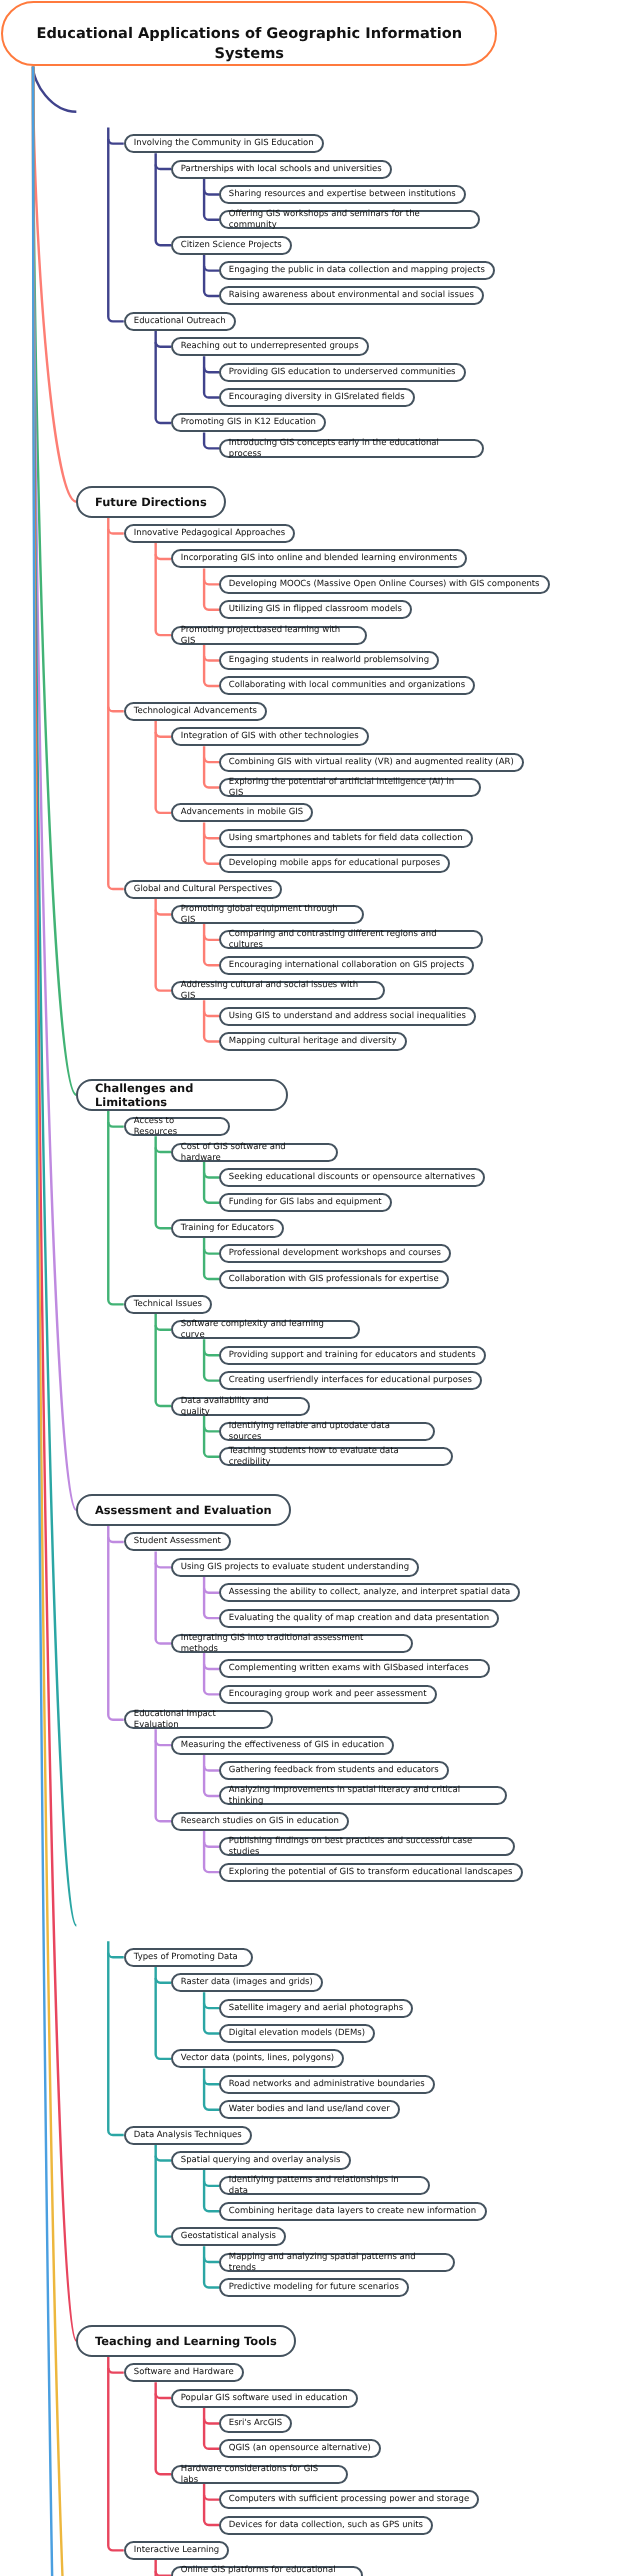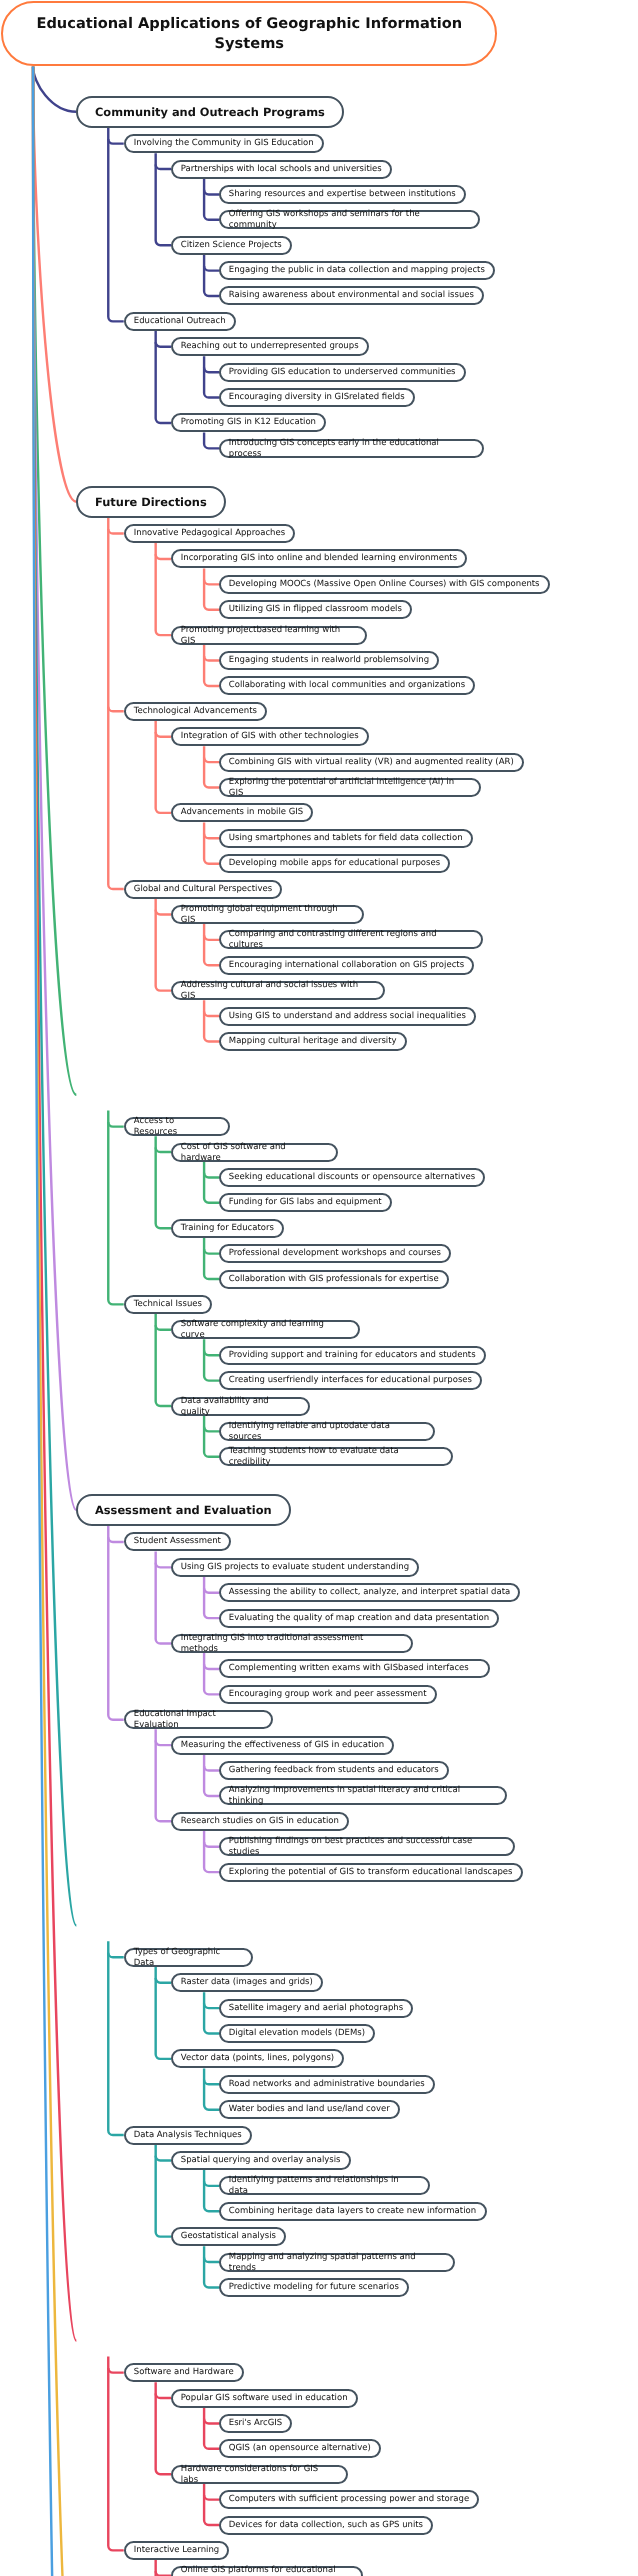--- a/index.html
+++ b/index.html
@@ -3,21 +3,21 @@
 <meta charset="utf-8">
 <title>Mindmap</title>
 <style>
 *{box-sizing:border-box;margin:0;padding:0;}
 html{background:#ffffff;height:3425px;overflow:hidden;}
 body{background:#ffffff;font-family:"DejaVu Sans",sans-serif;width:639px;height:3425px;position:relative;overflow:hidden;-webkit-font-smoothing:antialiased;text-rendering:geometricPrecision;}
 #mindmap{position:relative;width:639px;height:3425px;overflow:hidden;}
 #links{position:absolute;left:0;top:0;width:639px;height:3425px;}
 .node{position:absolute;border:1.5px solid #44525e;border-radius:515px;background:#fff;display:flex;align-items:center;z-index:2;}
 .node .lbl{color:#121212;display:block;width:100%;}
-.node.d0{border-color:#ff7a3d;}
+.node.d0{border-color:#ff7a3d;align-items:flex-end;}
 </style>
 </head>
 <body>
 
 <div id="mindmap">
 <svg id="links" xmlns="http://www.w3.org/2000/svg" viewBox="0 0 1240 6648" width="639" height="3425">
       <path d="M 64 129 C 64 160.644 99.28 216.9 148 216.9" fill="none" stroke="#40438c" stroke-width="4.7" stroke-linecap="butt"></path>
       <path d="M 210 247.55 L 210 614.8299999999998 A 9 9 0 0 0 219 623.8299999999998 L 240 623.8299999999998" fill="none" stroke="#40438c" stroke-width="4.7" stroke-linecap="butt"></path>
       <path d="M 210 269.8 A 9 9 0 0 0 219 278.8 L 240 278.8" fill="none" stroke="#40438c" stroke-width="4.7" stroke-linecap="butt"></path>
       <path d="M 302 297.25 L 302 466.95999999999987 A 9 9 0 0 0 311 475.95999999999987 L 332 475.95999999999987" fill="none" stroke="#40438c" stroke-width="4.7" stroke-linecap="butt"></path>
@@ -135,23 +135,20 @@
       <path d="M 210 6334.2800000000025 L 210 6525.400000000002 A 9 9 0 0 0 219 6534.400000000002 L 240 6534.400000000002" fill="none" stroke="#4a9fe0" stroke-width="4.7" stroke-linecap="butt"></path>
       <path d="M 210 6356.5300000000025 A 9 9 0 0 0 219 6365.5300000000025 L 240 6365.5300000000025" fill="none" stroke="#4a9fe0" stroke-width="4.7" stroke-linecap="butt"></path>
       <path d="M 302 6383.980000000002 L 302 6476.110000000002 A 9 9 0 0 0 311 6485.110000000002 L 332 6485.110000000002" fill="none" stroke="#4a9fe0" stroke-width="4.7" stroke-linecap="butt"></path>
       <path d="M 302 6416.320000000002 A 9 9 0 0 0 311 6425.320000000002 L 332 6425.320000000002" fill="none" stroke="#4a9fe0" stroke-width="4.7" stroke-linecap="butt"></path>
       <path d="M 302 6552.850000000002 L 302 6623.980000000002 A 9 9 0 0 0 311 6632.980000000002 L 332 6632.980000000002" fill="none" stroke="#4a9fe0" stroke-width="4.7" stroke-linecap="butt"></path>
       <path d="M 302 6574.690000000002 A 9 9 0 0 0 311 6583.690000000002 L 332 6583.690000000002" fill="none" stroke="#4a9fe0" stroke-width="4.7" stroke-linecap="butt"></path>
     </svg>
 <div class="node d0" style="left: 1.3px; top: 1px; width: 496px; height: 65px; padding: 1.5px 23px 0px; border-width: 2.1px; font: bold 14.6px / 20px &quot;DejaVu Sans&quot;, sans-serif; text-align: center;">
       <span class="lbl">Educational Applications of Geographic Information Systems</span>
     </div>
-    <div class="node d1" style="left: 76px; top: 96px; width: 268px; height: 32px; padding: 0px 17px; border-width: 2.1px; font: bold 11.4px / 14.4px &quot;DejaVu Sans&quot;, sans-serif; text-align: left;">
-      <span class="lbl">Community and Outreach Programs</span>
-    </div>
     <div class="node d2" style="left: 124px; top: 134px; width: 200px; height: 19px; padding: 0px 7.8px; border-width: 2.1px; font: 8.5px / 10.8px &quot;DejaVu Sans&quot;, sans-serif; text-align: left;">
       <span class="lbl">Involving the Community in GIS Education</span>
     </div>
     <div class="node d3" style="left: 171px; top: 160px; width: 221px; height: 19px; padding: 0px 7.8px; border-width: 2.1px; font: 8.5px / 10.8px &quot;DejaVu Sans&quot;, sans-serif; text-align: left;">
       <span class="lbl">Partnerships with local schools and universities</span>
     </div>
     <div class="node d4" style="left: 219px; top: 185px; width: 247px; height: 19px; padding: 0px 7.8px; border-width: 2.1px; font: 8.5px / 10.8px &quot;DejaVu Sans&quot;, sans-serif; text-align: left;">
       <span class="lbl">Sharing resources and expertise between institutions</span>
     </div>
     <div class="node d4" style="left: 219px; top: 210px; width: 261px; height: 19px; padding: 0px 7.8px; border-width: 2.1px; font: 8.5px / 10.8px &quot;DejaVu Sans&quot;, sans-serif; text-align: left;">
@@ -243,20 +240,23 @@
     </div>
     <div class="node d3" style="left: 171px; top: 981px; width: 214px; height: 19px; padding: 0px 7.8px; border-width: 2.1px; font: 8.5px / 10.8px &quot;DejaVu Sans&quot;, sans-serif; text-align: left;">
       <span class="lbl">Addressing cultural and social issues with GIS</span>
     </div>
     <div class="node d4" style="left: 219px; top: 1007px; width: 257px; height: 19px; padding: 0px 7.8px; border-width: 2.1px; font: 8.5px / 10.8px &quot;DejaVu Sans&quot;, sans-serif; text-align: left;">
       <span class="lbl">Using GIS to understand and address social inequalities</span>
     </div>
     <div class="node d4" style="left: 219px; top: 1032px; width: 188px; height: 19px; padding: 0px 7.8px; border-width: 2.1px; font: 8.5px / 10.8px &quot;DejaVu Sans&quot;, sans-serif; text-align: left;">
       <span class="lbl">Mapping cultural heritage and diversity</span>
     </div>
+    <div class="node d1" style="left: 76px; top: 1079px; width: 212px; height: 32px; padding: 0px 17px; border-width: 2.1px; font: bold 11.4px / 14.4px &quot;DejaVu Sans&quot;, sans-serif; text-align: left;">
+      <span class="lbl">Challenges and Limitations</span>
+    </div>
     <div class="node d2" style="left: 124px; top: 1117px; width: 106px; height: 19px; padding: 0px 7.8px; border-width: 2.1px; font: 8.5px / 10.8px &quot;DejaVu Sans&quot;, sans-serif; text-align: left;">
       <span class="lbl">Access to Resources</span>
     </div>
     <div class="node d3" style="left: 171px; top: 1143px; width: 167px; height: 19px; padding: 0px 7.8px; border-width: 2.1px; font: 8.5px / 10.8px &quot;DejaVu Sans&quot;, sans-serif; text-align: left;">
       <span class="lbl">Cost of GIS software and hardware</span>
     </div>
     <div class="node d4" style="left: 219px; top: 1168px; width: 266px; height: 19px; padding: 0px 7.8px; border-width: 2.1px; font: 8.5px / 10.8px &quot;DejaVu Sans&quot;, sans-serif; text-align: left;">
       <span class="lbl">Seeking educational discounts or opensource alternatives</span>
     </div>
     <div class="node d4" style="left: 219px; top: 1193px; width: 173px; height: 19px; padding: 0px 7.8px; border-width: 2.1px; font: 8.5px / 10.8px &quot;DejaVu Sans&quot;, sans-serif; text-align: left;">
@@ -331,21 +331,21 @@
     <div class="node d3" style="left: 171px; top: 1812px; width: 178px; height: 19px; padding: 0px 7.8px; border-width: 2.1px; font: 8.5px / 10.8px &quot;DejaVu Sans&quot;, sans-serif; text-align: left;">
       <span class="lbl">Research studies on GIS in education</span>
     </div>
     <div class="node d4" style="left: 219px; top: 1837px; width: 296px; height: 19px; padding: 0px 7.8px; border-width: 2.1px; font: 8.5px / 10.8px &quot;DejaVu Sans&quot;, sans-serif; text-align: left;">
       <span class="lbl">Publishing findings on best practices and successful case studies</span>
     </div>
     <div class="node d4" style="left: 219px; top: 1863px; width: 304px; height: 19px; padding: 0px 7.8px; border-width: 2.1px; font: 8.5px / 10.8px &quot;DejaVu Sans&quot;, sans-serif; text-align: left;">
       <span class="lbl">Exploring the potential of GIS to transform educational landscapes</span>
     </div>
     <div class="node d2" style="left: 124px; top: 1948px; width: 129px; height: 19px; padding: 0px 7.8px; border-width: 2.1px; font: 8.5px / 10.8px &quot;DejaVu Sans&quot;, sans-serif; text-align: left;">
-      <span class="lbl">Types of Geographic Data</span>
+      <span class="lbl">Types of Promoting Data</span>
     </div>
     <div class="node d3" style="left: 171px; top: 1973px; width: 152px; height: 19px; padding: 0px 7.8px; border-width: 2.1px; font: 8.5px / 10.8px &quot;DejaVu Sans&quot;, sans-serif; text-align: left;">
       <span class="lbl">Raster data (images and grids)</span>
     </div>
     <div class="node d4" style="left: 219px; top: 1999px; width: 194px; height: 19px; padding: 0px 7.8px; border-width: 2.1px; font: 8.5px / 10.8px &quot;DejaVu Sans&quot;, sans-serif; text-align: left;">
       <span class="lbl">Satellite imagery and aerial photographs</span>
     </div>
     <div class="node d4" style="left: 219px; top: 2024px; width: 156px; height: 19px; padding: 0px 7.8px; border-width: 2.1px; font: 8.5px / 10.8px &quot;DejaVu Sans&quot;, sans-serif; text-align: left;">
       <span class="lbl">Digital elevation models (DEMs)</span>
     </div>
@@ -371,20 +371,23 @@
       <span class="lbl">Combining heritage data layers to create new information</span>
     </div>
     <div class="node d3" style="left: 171px; top: 2227px; width: 115px; height: 19px; padding: 0px 7.8px; border-width: 2.1px; font: 8.5px / 10.8px &quot;DejaVu Sans&quot;, sans-serif; text-align: left;">
       <span class="lbl">Geostatistical analysis</span>
     </div>
     <div class="node d4" style="left: 219px; top: 2253px; width: 236px; height: 19px; padding: 0px 7.8px; border-width: 2.1px; font: 8.5px / 10.8px &quot;DejaVu Sans&quot;, sans-serif; text-align: left;">
       <span class="lbl">Mapping and analyzing spatial patterns and trends</span>
     </div>
     <div class="node d4" style="left: 219px; top: 2278px; width: 190px; height: 19px; padding: 0px 7.8px; border-width: 2.1px; font: 8.5px / 10.8px &quot;DejaVu Sans&quot;, sans-serif; text-align: left;">
       <span class="lbl">Predictive modeling for future scenarios</span>
+    </div>
+    <div class="node d1" style="left: 76px; top: 2325px; width: 220px; height: 32px; padding: 0px 17px; border-width: 2.1px; font: bold 11.4px / 14.4px &quot;DejaVu Sans&quot;, sans-serif; text-align: left;">
+      <span class="lbl">Teaching and Learning Tools</span>
     </div>
     <div class="node d2" style="left: 124px; top: 2363px; width: 120px; height: 19px; padding: 0px 7.8px; border-width: 2.1px; font: 8.5px / 10.8px &quot;DejaVu Sans&quot;, sans-serif; text-align: left;">
       <span class="lbl">Software and Hardware</span>
     </div>
     <div class="node d3" style="left: 171px; top: 2389px; width: 187px; height: 19px; padding: 0px 7.8px; border-width: 2.1px; font: 8.5px / 10.8px &quot;DejaVu Sans&quot;, sans-serif; text-align: left;">
       <span class="lbl">Popular GIS software used in education</span>
     </div>
     <div class="node d4" style="left: 219px; top: 2414px; width: 73px; height: 19px; padding: 0px 7.8px; border-width: 2.1px; font: 8.5px / 10.8px &quot;DejaVu Sans&quot;, sans-serif; text-align: left;">
       <span class="lbl">Esri's ArcGIS</span>
     </div>

